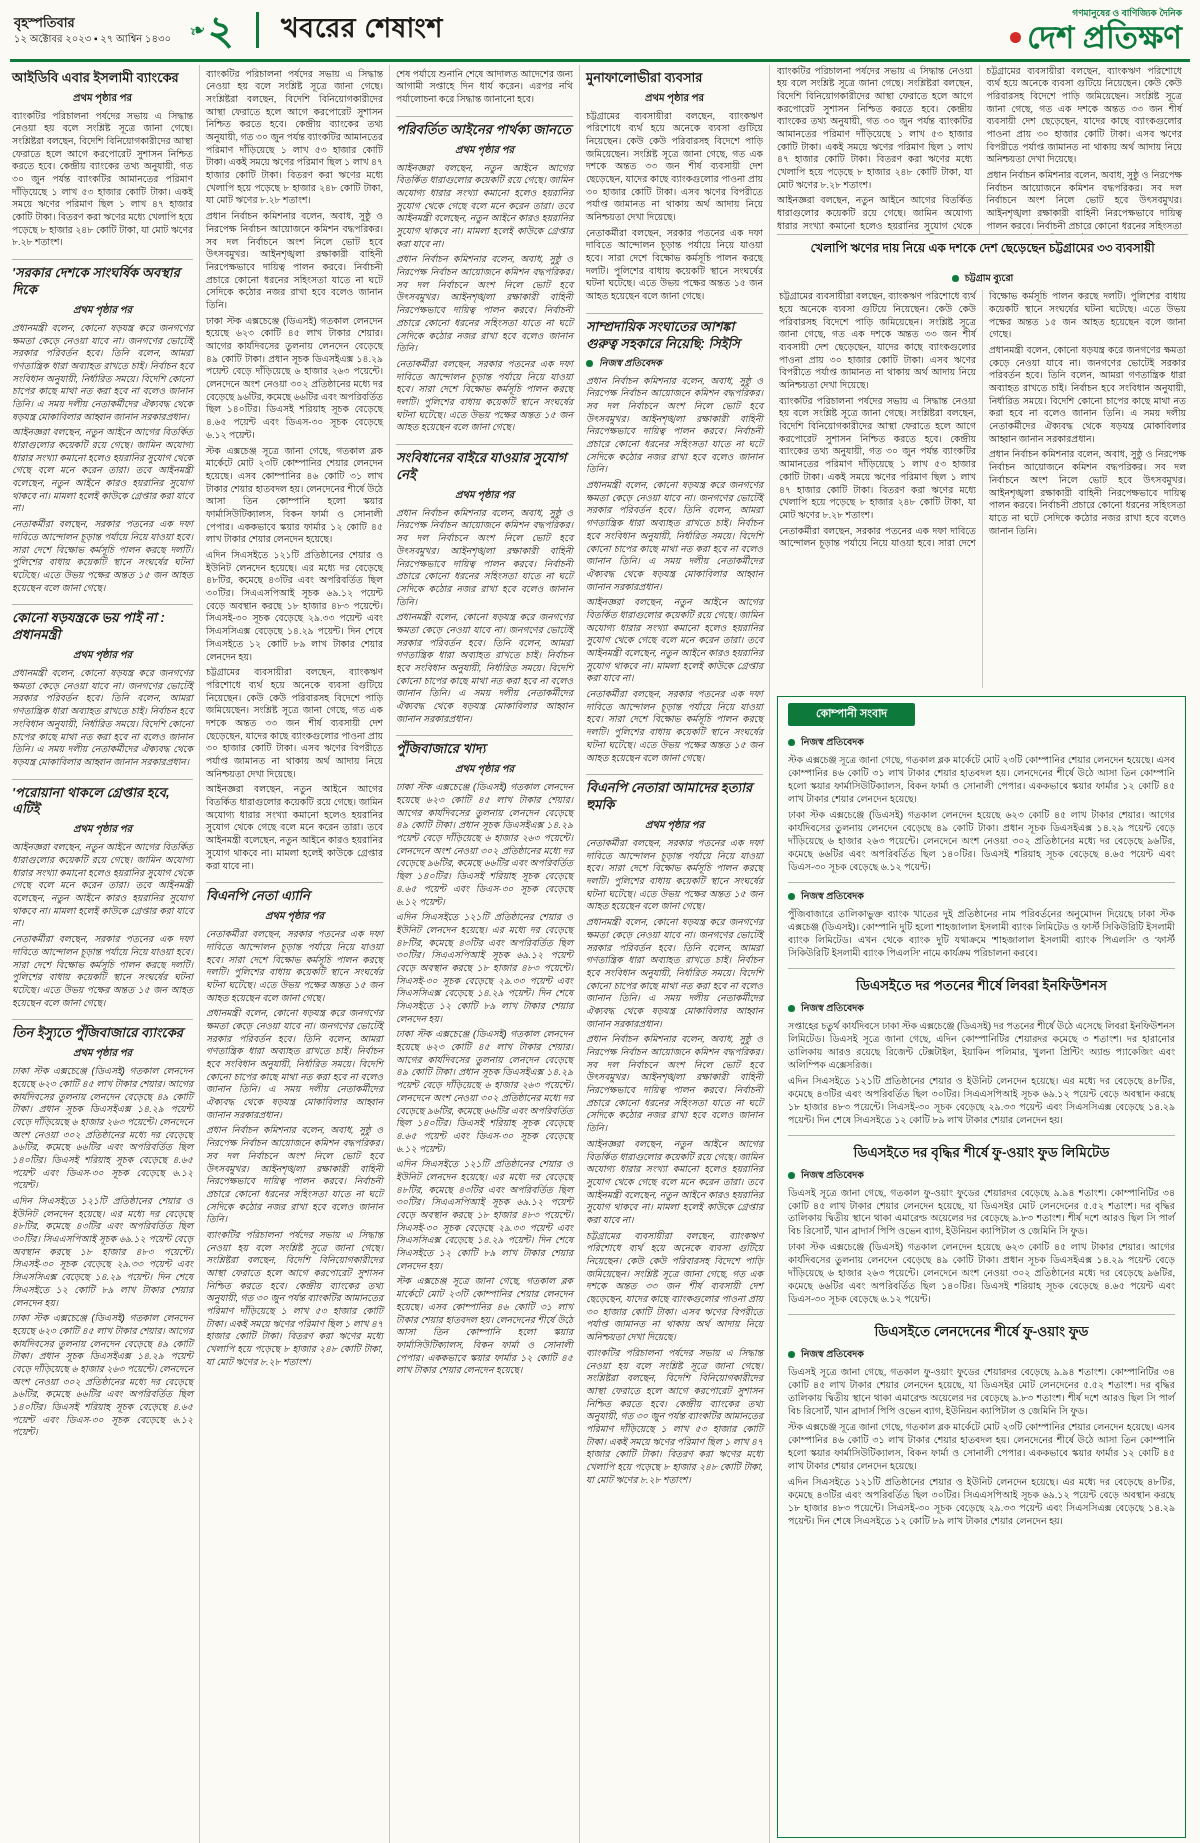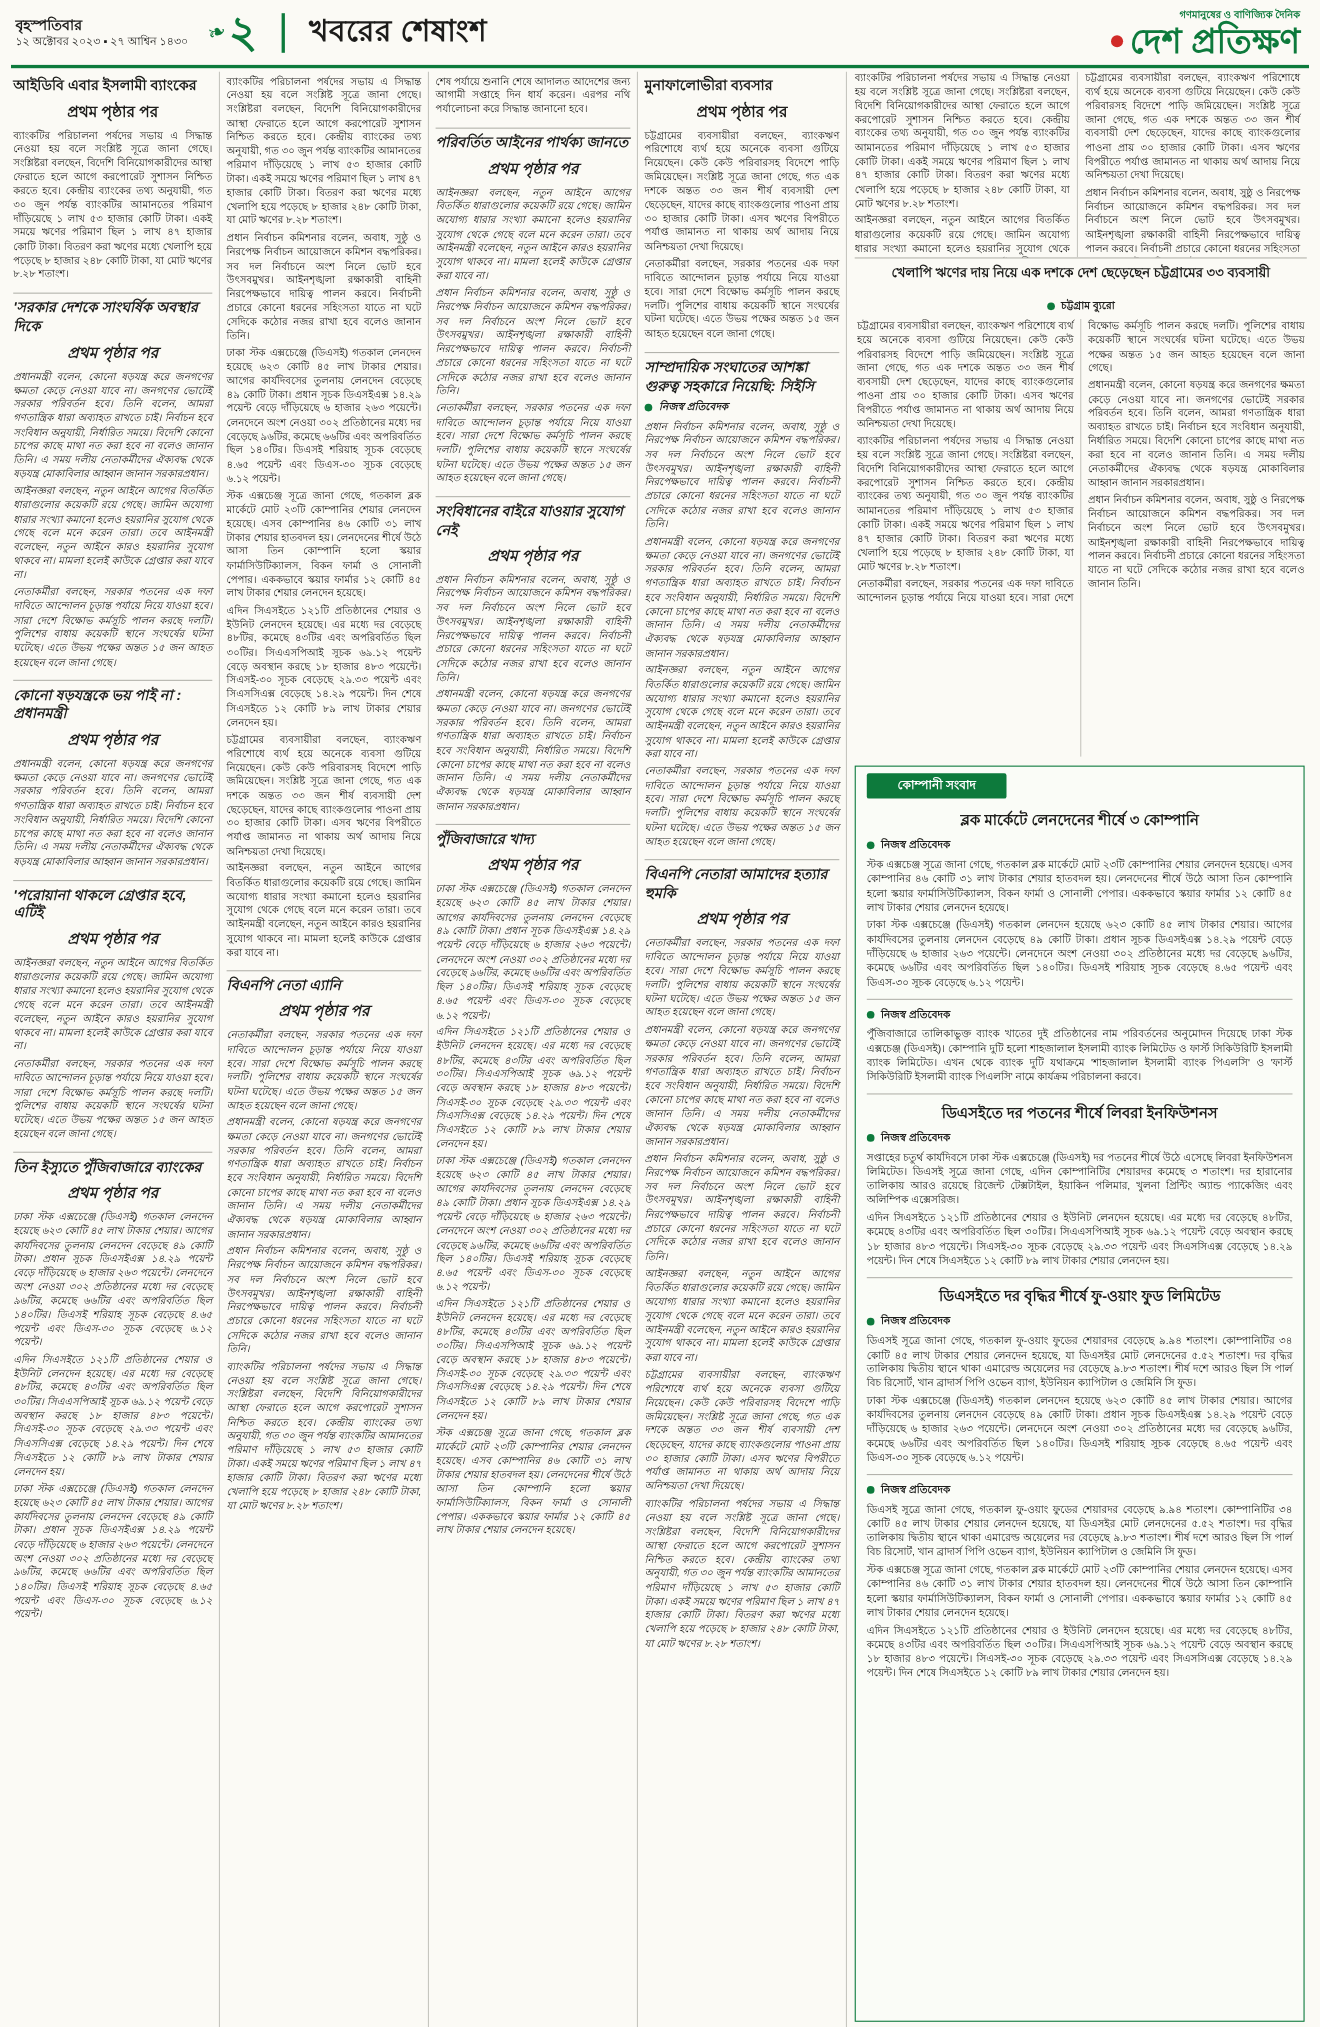--- a/index.html
+++ b/index.html
@@ -33,21 +33,21 @@
   .brand-mark{width:11px;height:11px;border-radius:50%;background:var(--red);display:inline-block;}
   
   .cols{display:flex;height:1779px;overflow:hidden;margin-top:3px;}
   .col{width:190px;flex:0 0 auto;padding:0 6px;border-right:1px solid var(--rule);overflow:hidden;}
   .col:first-child{padding-left:2px;}
   .rightsec{flex:1;padding:0 2px 0 7px;overflow:hidden;display:flex;flex-direction:column;}
   
   .article{padding:3px 0 5px;}
   .article + .article{border-top:1px solid var(--hairline);margin-top:2px;font-style:italic;}
   .a-title{font-size:13px;font-weight:bold;line-height:1.3;margin:2px 0 3px;}
-  .kicker{font-size:14px;font-weight:bold;text-align:center;margin-bottom:3px;}
+  .kicker{font-size:10px;font-weight:bold;text-align:center;margin-bottom:3px;}
   .byline{display:flex;align-items:center;gap:6px;font-size:9.5px;font-weight:bold;margin:2px 0 4px;}
   .byline.center{justify-content:center;}
   .dot{width:7px;height:7px;border-radius:50%;background:var(--green);flex:0 0 auto;}
   .body p{font-size:9.2px;line-height:1.38;text-align:justify;margin:0 0 3px;}
   
   .right-top{display:flex;height:170px;overflow:hidden;border-bottom:1px solid var(--hairline);}
   .right-top .sub{flex:1;padding:0 6px 0 0;overflow:hidden;}
   .right-top .sub + .sub{border-left:1px solid var(--rule);padding-left:7px;}
   .feature{padding:4px 2px 2px;}
   .feat-title{font-size:12px;font-weight:bold;text-align:center;line-height:1.3;margin:2px 0 15px;}
@@ -252,21 +252,20 @@
           <p>নেতাকর্মীরা বলছেন, সরকার পতনের এক দফা দাবিতে আন্দোলন চূড়ান্ত পর্যায়ে নিয়ে যাওয়া হবে। সারা দেশে বিক্ষোভ কর্মসূচি পালন করছে দলটি। পুলিশের বাধায় কয়েকটি স্থানে সংঘর্ষের ঘটনা ঘটেছে। এতে উভয় পক্ষের অন্তত ১৫ জন আহত হয়েছেন বলে জানা গেছে।</p>
           <p>প্রধানমন্ত্রী বলেন, কোনো ষড়যন্ত্র করে জনগণের ক্ষমতা কেড়ে নেওয়া যাবে না। জনগণের ভোটেই সরকার পরিবর্তন হবে। তিনি বলেন, আমরা গণতান্ত্রিক ধারা অব্যাহত রাখতে চাই। নির্বাচন হবে সংবিধান অনুযায়ী, নির্ধারিত সময়ে। বিদেশি কোনো চাপের কাছে মাথা নত করা হবে না বলেও জানান তিনি। এ সময় দলীয় নেতাকর্মীদের ঐক্যবদ্ধ থেকে ষড়যন্ত্র মোকাবিলার আহ্বান জানান সরকারপ্রধান।</p>
           <p>প্রধান নির্বাচন কমিশনার বলেন, অবাধ, সুষ্ঠু ও নিরপেক্ষ নির্বাচন আয়োজনে কমিশন বদ্ধপরিকর। সব দল নির্বাচনে অংশ নিলে ভোট হবে উৎসবমুখর। আইনশৃঙ্খলা রক্ষাকারী বাহিনী নিরপেক্ষভাবে দায়িত্ব পালন করবে। নির্বাচনী প্রচারে কোনো ধরনের সহিংসতা যাতে না ঘটে সেদিকে কঠোর নজর রাখা হবে বলেও জানান তিনি।</p>
         </div>
       </div>
 
       <div class="company-box">
         <div class="company-label">কোম্পানী সংবাদ</div>
 
         <div class="cb-article">
-          <h3 class="cb-title">ব্লক মার্কেটে লেনদেনের শীর্ষে ৩ কোম্পানি</h3>
           <div class="byline">
             <span class="dot"></span>
             <span>নিজস্ব প্রতিবেদক</span>
           </div>
           <div class="body">
             <p>স্টক এক্সচেঞ্জ সূত্রে জানা গেছে, গতকাল ব্লক মার্কেটে মোট ২৩টি কোম্পানির শেয়ার লেনদেন হয়েছে। এসব কোম্পানির ৪৬ কোটি ৩১ লাখ টাকার শেয়ার হাতবদল হয়। লেনদেনের শীর্ষে উঠে আসা তিন কোম্পানি হলো স্কয়ার ফার্মাসিউটিক্যালস, বিকন ফার্মা ও সোনালী পেপার। এককভাবে স্কয়ার ফার্মার ১২ কোটি ৪৫ লাখ টাকার শেয়ার লেনদেন হয়েছে।</p>
             <p>ঢাকা স্টক এক্সচেঞ্জে (ডিএসই) গতকাল লেনদেন হয়েছে ৬২৩ কোটি ৪৫ লাখ টাকার শেয়ার। আগের কার্যদিবসের তুলনায় লেনদেন বেড়েছে ৪৯ কোটি টাকা। প্রধান সূচক ডিএসইএক্স ১৪.২৯ পয়েন্ট বেড়ে দাঁড়িয়েছে ৬ হাজার ২৬৩ পয়েন্টে। লেনদেনে অংশ নেওয়া ৩০২ প্রতিষ্ঠানের মধ্যে দর বেড়েছে ৯৬টির, কমেছে ৬৬টির এবং অপরিবর্তিত ছিল ১৪০টির। ডিএসই শরিয়াহ সূচক বেড়েছে ৪.৬৫ পয়েন্ট এবং ডিএস-৩০ সূচক বেড়েছে ৬.১২ পয়েন্ট।</p>
           </div>
         </div>
 
@@ -298,20 +297,21 @@
             <span class="dot"></span>
             <span>নিজস্ব প্রতিবেদক</span>
           </div>
           <div class="body">
             <p>ডিএসই সূত্রে জানা গেছে, গতকাল ফু-ওয়াং ফুডের শেয়ারদর বেড়েছে ৯.৯৪ শতাংশ। কোম্পানিটির ৩৪ কোটি ৪৫ লাখ টাকার শেয়ার লেনদেন হয়েছে, যা ডিএসইর মোট লেনদেনের ৫.৫২ শতাংশ। দর বৃদ্ধির তালিকায় দ্বিতীয় স্থানে থাকা এমারেল্ড অয়েলের দর বেড়েছে ৯.৮৩ শতাংশ। শীর্ষ দশে আরও ছিল সি পার্ল বিচ রিসোর্ট, খান ব্রাদার্স পিপি ওভেন ব্যাগ, ইউনিয়ন ক্যাপিটাল ও জেমিনি সি ফুড।</p>
             <p>ঢাকা স্টক এক্সচেঞ্জে (ডিএসই) গতকাল লেনদেন হয়েছে ৬২৩ কোটি ৪৫ লাখ টাকার শেয়ার। আগের কার্যদিবসের তুলনায় লেনদেন বেড়েছে ৪৯ কোটি টাকা। প্রধান সূচক ডিএসইএক্স ১৪.২৯ পয়েন্ট বেড়ে দাঁড়িয়েছে ৬ হাজার ২৬৩ পয়েন্টে। লেনদেনে অংশ নেওয়া ৩০২ প্রতিষ্ঠানের মধ্যে দর বেড়েছে ৯৬টির, কমেছে ৬৬টির এবং অপরিবর্তিত ছিল ১৪০টির। ডিএসই শরিয়াহ সূচক বেড়েছে ৪.৬৫ পয়েন্ট এবং ডিএস-৩০ সূচক বেড়েছে ৬.১২ পয়েন্ট।</p>
           </div>
         </div>
 
         <div class="cb-article">
+          <h3 class="cb-title">ডিএসইতে লেনদেনের শীর্ষে ফু-ওয়াং ফুড</h3>
           <div class="byline">
             <span class="dot"></span>
             <span>নিজস্ব প্রতিবেদক</span>
           </div>
           <div class="body">
             <p>ডিএসই সূত্রে জানা গেছে, গতকাল ফু-ওয়াং ফুডের শেয়ারদর বেড়েছে ৯.৯৪ শতাংশ। কোম্পানিটির ৩৪ কোটি ৪৫ লাখ টাকার শেয়ার লেনদেন হয়েছে, যা ডিএসইর মোট লেনদেনের ৫.৫২ শতাংশ। দর বৃদ্ধির তালিকায় দ্বিতীয় স্থানে থাকা এমারেল্ড অয়েলের দর বেড়েছে ৯.৮৩ শতাংশ। শীর্ষ দশে আরও ছিল সি পার্ল বিচ রিসোর্ট, খান ব্রাদার্স পিপি ওভেন ব্যাগ, ইউনিয়ন ক্যাপিটাল ও জেমিনি সি ফুড।</p>
             <p>স্টক এক্সচেঞ্জ সূত্রে জানা গেছে, গতকাল ব্লক মার্কেটে মোট ২৩টি কোম্পানির শেয়ার লেনদেন হয়েছে। এসব কোম্পানির ৪৬ কোটি ৩১ লাখ টাকার শেয়ার হাতবদল হয়। লেনদেনের শীর্ষে উঠে আসা তিন কোম্পানি হলো স্কয়ার ফার্মাসিউটিক্যালস, বিকন ফার্মা ও সোনালী পেপার। এককভাবে স্কয়ার ফার্মার ১২ কোটি ৪৫ লাখ টাকার শেয়ার লেনদেন হয়েছে।</p>
             <p>এদিন সিএসইতে ১২১টি প্রতিষ্ঠানের শেয়ার ও ইউনিট লেনদেন হয়েছে। এর মধ্যে দর বেড়েছে ৪৮টির, কমেছে ৪৩টির এবং অপরিবর্তিত ছিল ৩০টির। সিএএসপিআই সূচক ৬৯.১২ পয়েন্ট বেড়ে অবস্থান করছে ১৮ হাজার ৪৮৩ পয়েন্টে। সিএসই-৩০ সূচক বেড়েছে ২৯.৩৩ পয়েন্ট এবং সিএসসিএক্স বেড়েছে ১৪.২৯ পয়েন্ট। দিন শেষে সিএসইতে ১২ কোটি ৮৯ লাখ টাকার শেয়ার লেনদেন হয়।</p>
           </div>
         </div>

